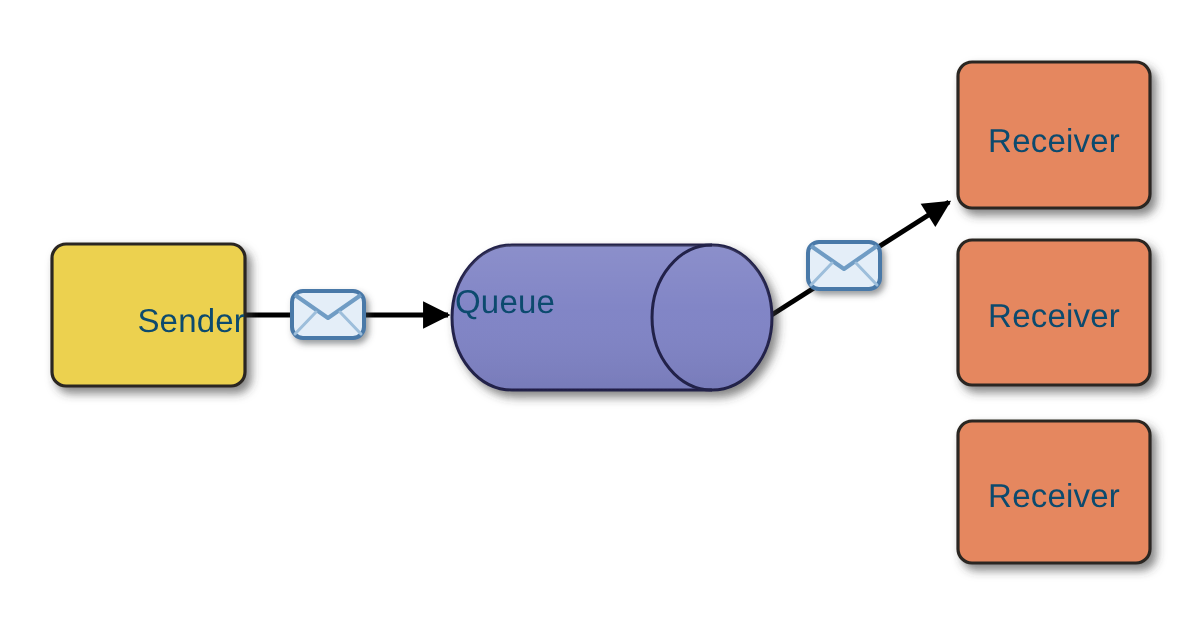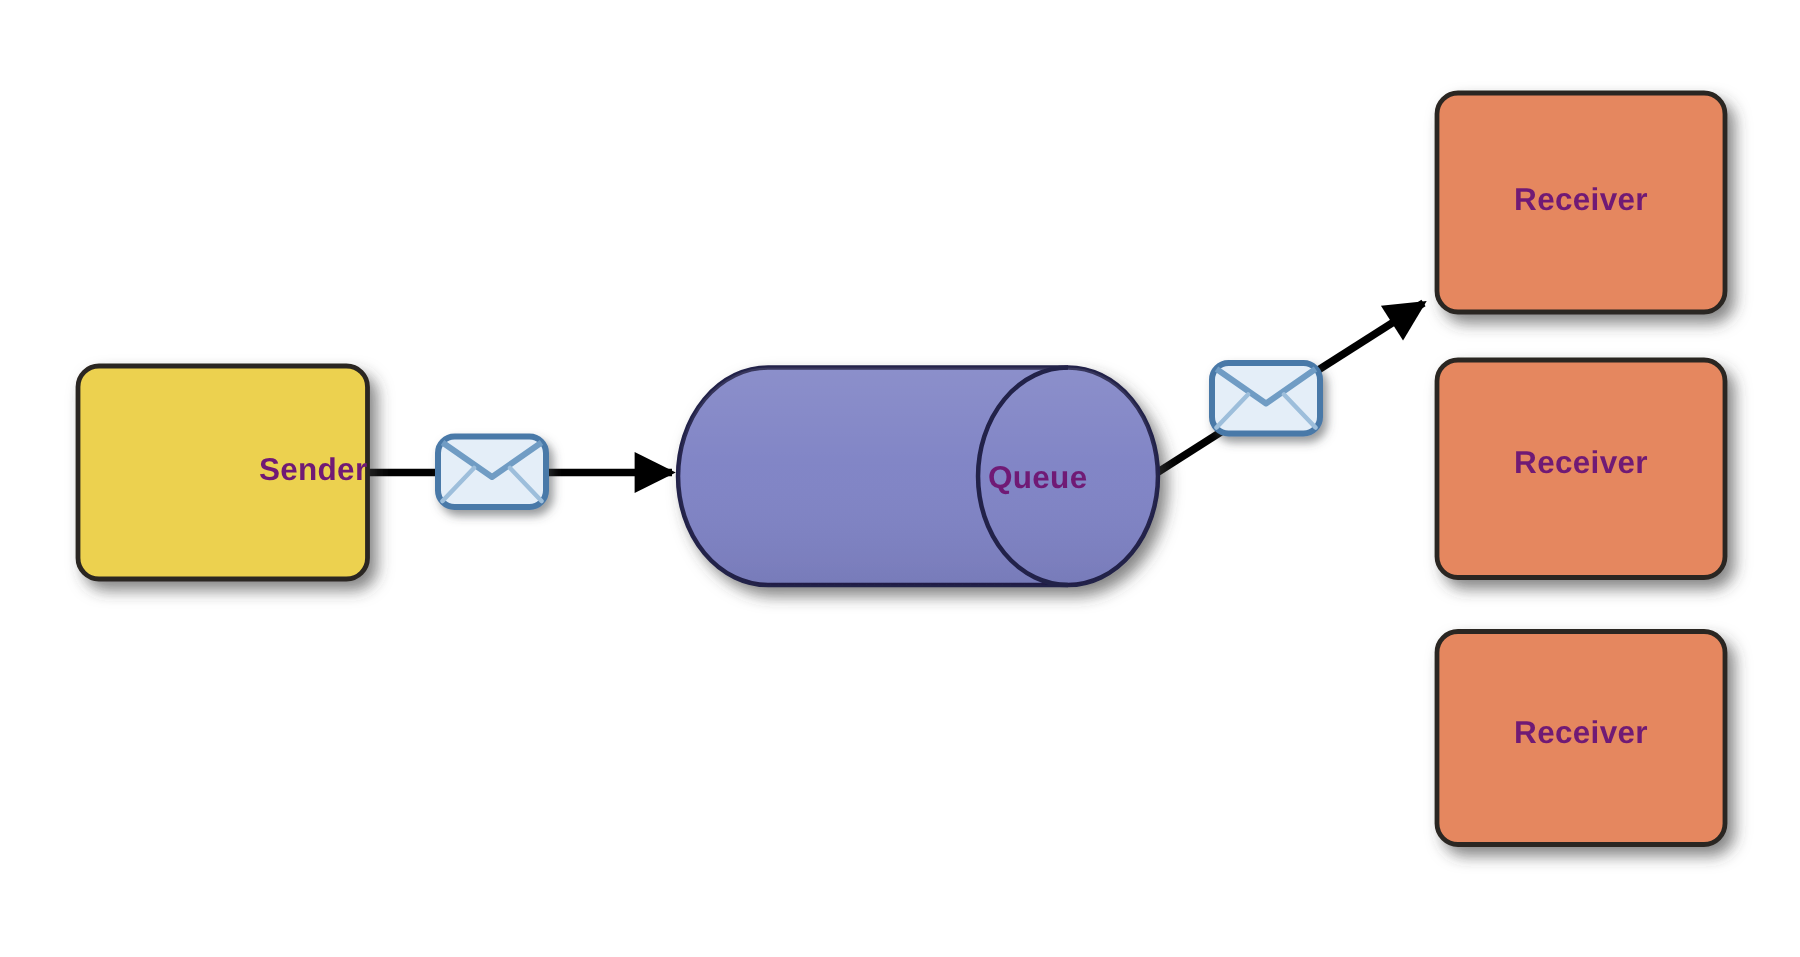--- a/index.html
+++ b/index.html
@@ -21,30 +21,30 @@
   #diagram-svg {
     position: absolute;
     left: 0;
     top: 0;
     width: 1200px;
     height: 638px;
   }
   .node-label {
     position: absolute;
     font-family: "Liberation Sans", "DejaVu Sans", sans-serif;
-    font-weight: bold;
-    font-size: 21px;
-    color: #701a75;
+    font-weight: normal;
+    font-size: 33px;
+    color: #0c4a6e;
     letter-spacing: 0.2px;
     white-space: nowrap;
     pointer-events: none;
     text-rendering: geometricPrecision;
   }
   .node-label.sender-label   { left: 52px;  top: 302px; width: 193px; text-align: right; }
-  .node-label.queue-label    { left: 455px; top: 307px; width: 270px; text-align: right; }
+  .node-label.queue-label    { left: 455px; top: 283px; width: 270px; text-align: left; }
   .node-label.receiver-label { width: 192px; text-align: center; }
   .node-label.receiver-1 { left: 958px; top: 122px; }
   .node-label.receiver-2 { left: 958px; top: 297px; }
   .node-label.receiver-3 { left: 958px; top: 477px; }
 </style>
 </head>
 <body>
 
 <div id="diagram-canvas">
 

